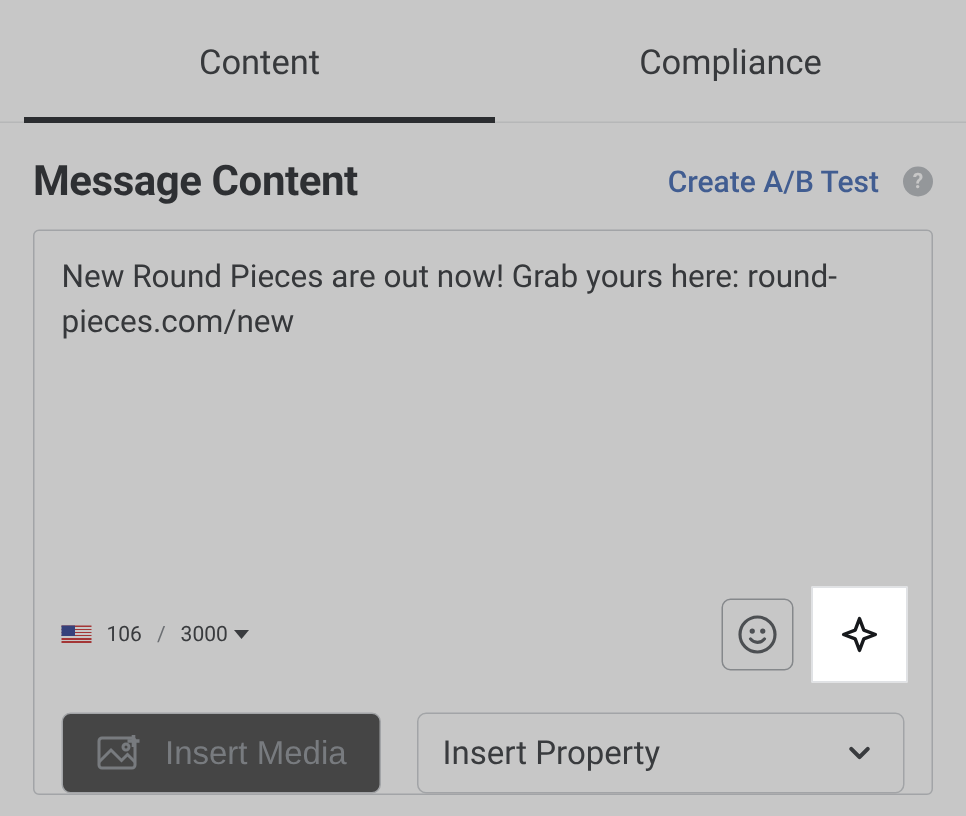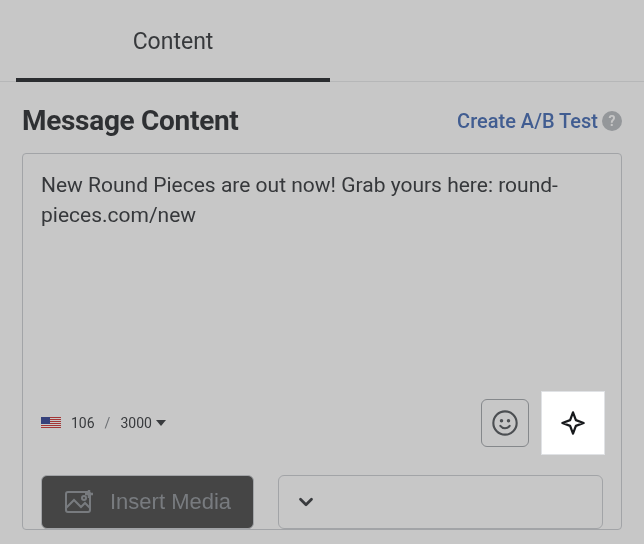--- a/index.html
+++ b/index.html
@@ -50,21 +50,21 @@
   }
   .section-title {
     font-size: 28px;
     font-weight: 700;
     color: #1e2125;
     letter-spacing: -0.3px;
   }
   .ab-wrap {
     display: flex;
     align-items: center;
-    gap: 4px;
+    gap: 16px;
   }
   .ab-link {
     color: #3a63b0;
     font-size: 20px;
     text-decoration: none;
     font-weight: 500;
   }
   .help-icon {
     width: 20px; height: 20px;
     border-radius: 50%;
@@ -199,20 +199,23 @@
 </head>
 <body>
 
 <div class="viewport">
 
   <div class="dim-overlay"></div>
 
   <div class="tabs">
     <div class="tab active">
       <span>Content</span>
+    </div>
+    <div class="tab">
+      <span>Compliance</span>
     </div>
   </div>
 
   <div class="content-area">
     <div class="header-row">
       <h2 class="section-title">Message Content</h2>
       <div class="ab-wrap">
         <a class="ab-link" href="#">Create A/B Test</a>
         <span class="help-icon">?</span>
       </div>
@@ -254,20 +257,21 @@
           <svg class="media-icon-svg" viewBox="0 0 32 28" fill="none" stroke="#8b9096" stroke-width="2">
             <rect x="2" y="4" width="24" height="20" rx="2"></rect>
             <path d="M2 20 L10 12 L17 19 L21 15 L26 20"></path>
             <circle cx="20" cy="10" r="2"></circle>
             <path d="M25 2 L25 10 M21 6 L29 6" stroke-width="2.4"></path>
           </svg>
           <span class="label">Insert Media</span>
         </button>
 
         <div class="insert-prop-select">
+          <span class="label">Insert Property</span>
           <svg class="chev-down-svg" viewBox="0 0 24 24" fill="none" stroke="#2e3135" stroke-width="3" stroke-linecap="round" stroke-linejoin="round">
             <polyline points="6 9 12 15 18 9"></polyline>
           </svg>
         </div>
       </div>
 
     </div>
   </div>
 
 </div>

